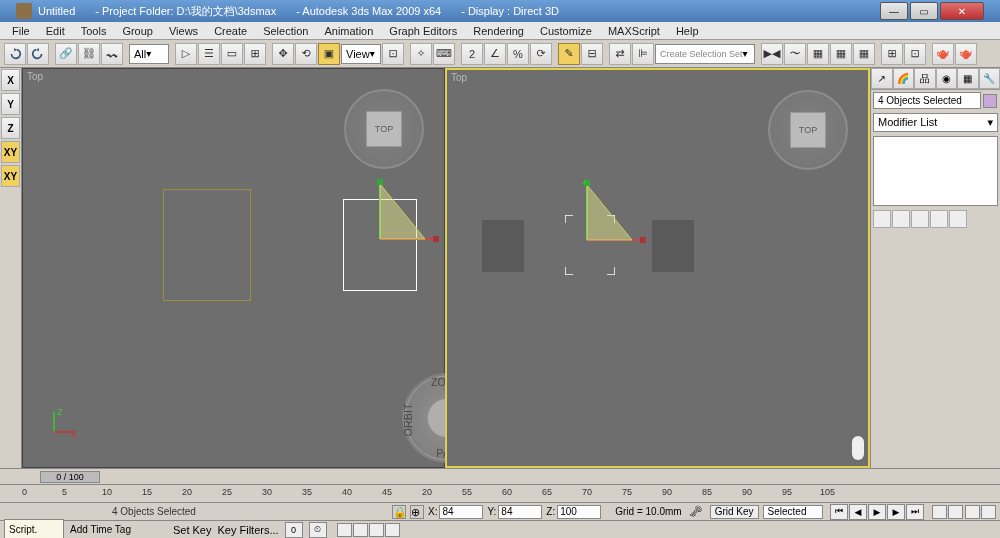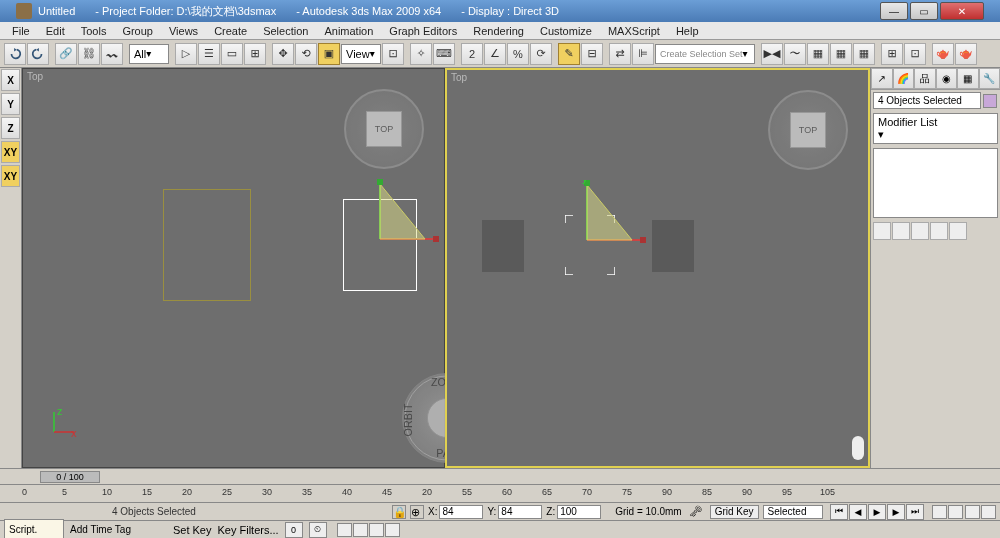--- a/index.html
+++ b/index.html
@@ -46,21 +46,21 @@
 
 
 .rect { position: absolute; border: 1px solid #9a8f40; background: transparent; }
 .rect.sel { border: 1px solid #fff; }
 
 
 .modpanel { width: 130px; background: #d4d0c8; border-left: 1px solid #888; display: flex; flex-direction: column; }
 .modtabs { height: 22px; display: flex; border-bottom: 1px solid #999; background: #d4d0c8; }
 .modtab { flex: 1; border: 1px solid #aaa; display: flex; align-items: center; justify-content: center; font-size: 10px; background: linear-gradient(#f0f0f0,#ddd); }
 .modfield { background: #fff; border: 1px solid #888; margin: 2px; padding: 2px 4px; font-size: 10px; }
-.moddrop { background: #fff; border: 1px solid #888; margin: 2px; padding: 2px 4px; font-size: 10px; display:flex; justify-content: space-between; flex-direction: column; }
+.moddrop { background: #fff; border: 1px solid #888; margin: 2px; padding: 2px 4px; font-size: 10px; display:flex; justify-content: space-between; }
 .modlist { flex: 0 0 70px; background: #fff; border: 1px solid #888; margin: 2px; }
 .modicons { display: flex; flex-wrap: wrap; margin: 2px; gap: 1px; }
 .modicon { width: 18px; height: 18px; border: 1px solid #aaa; background: #eee; }
 
 
 .footer1 { height: 16px; background: #d4d0c8; display: flex; align-items: center; border-top: 1px solid #888; }
 .slider { flex: 0 0 60px; margin-left: 40px; background: #bbb; border: 1px solid #888; height: 12px; font-size: 9px; text-align: center; }
 
 .ruler { height: 18px; background: #d4d0c8; border-top: 1px solid #888; position: relative; display: flex; align-items: flex-start; padding-left: 20px; }
 .tick { position: absolute; font-size: 9px; color: #333; top: 2px; }

